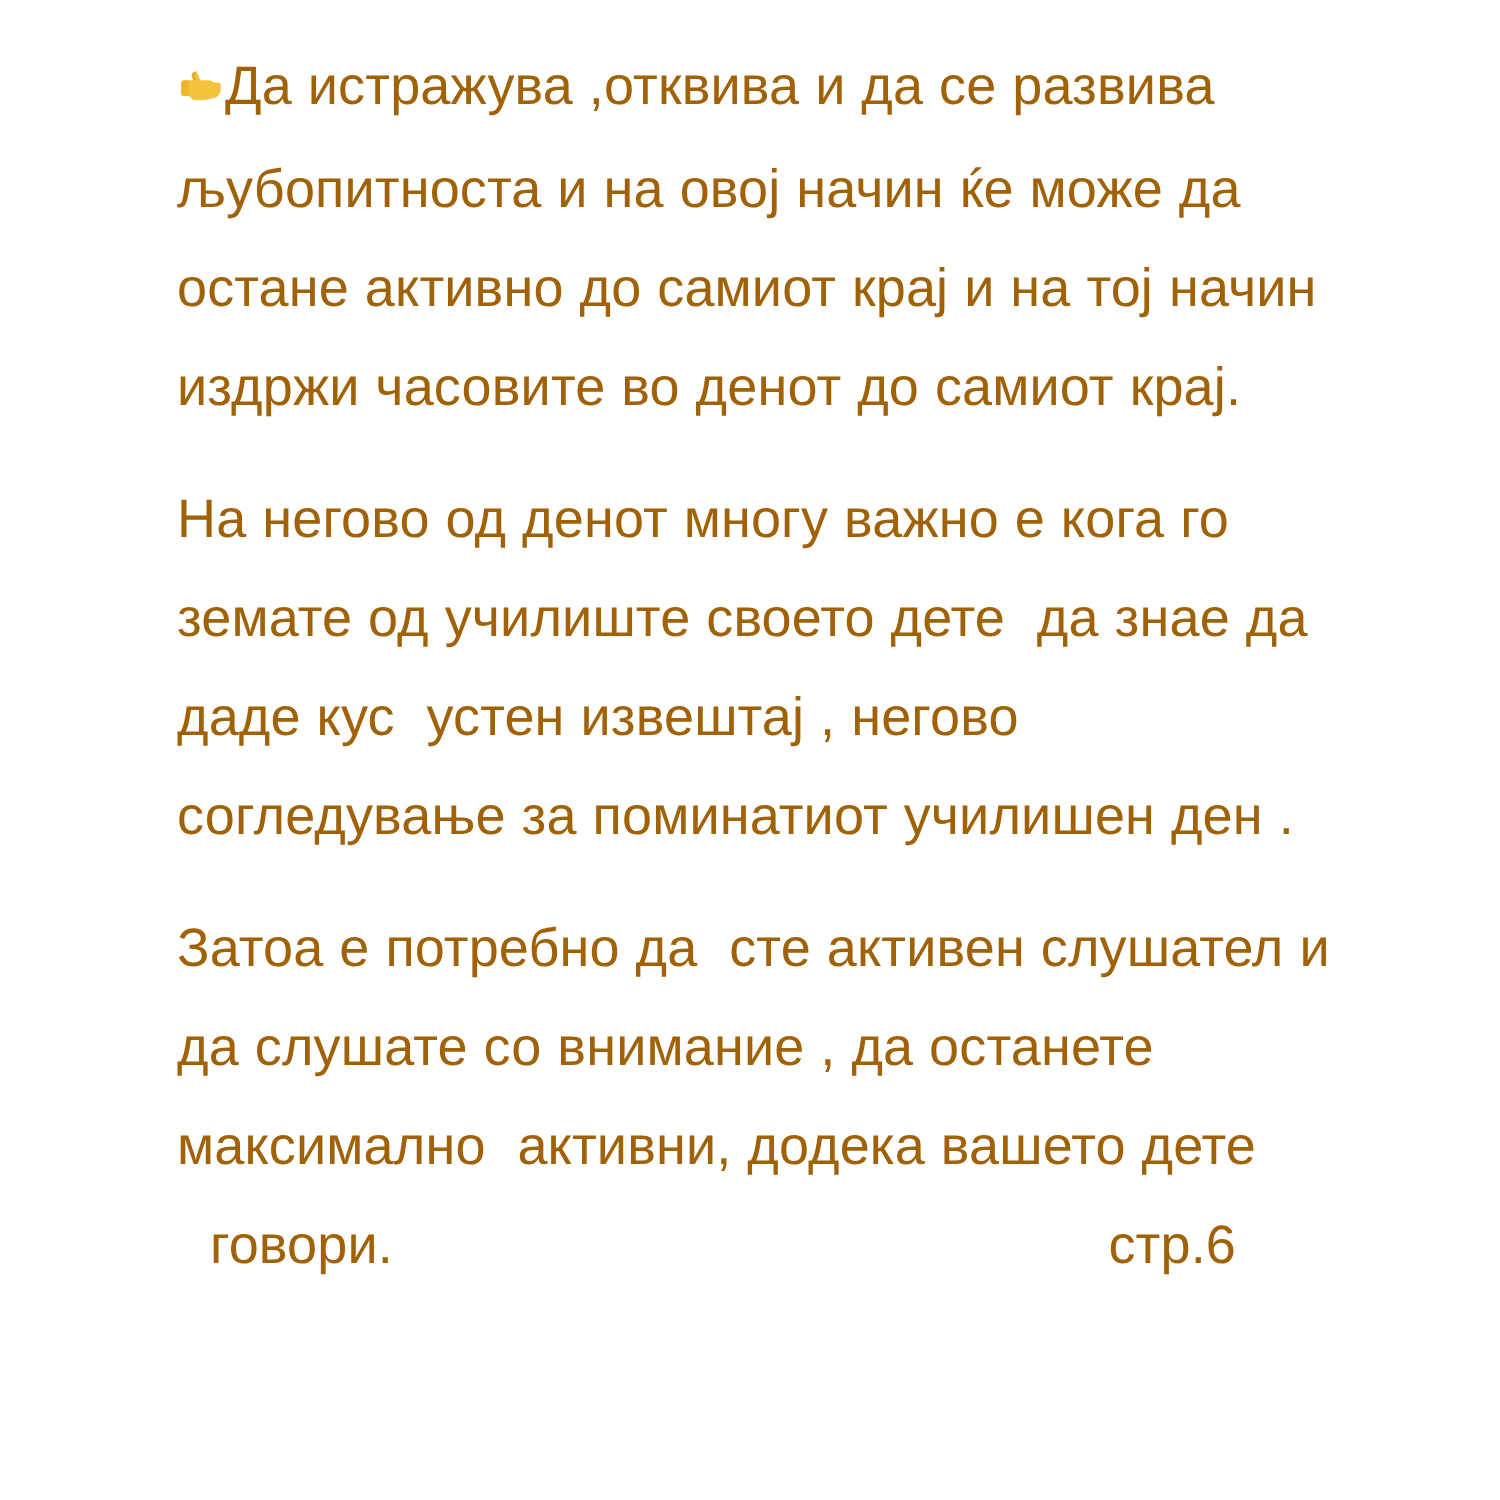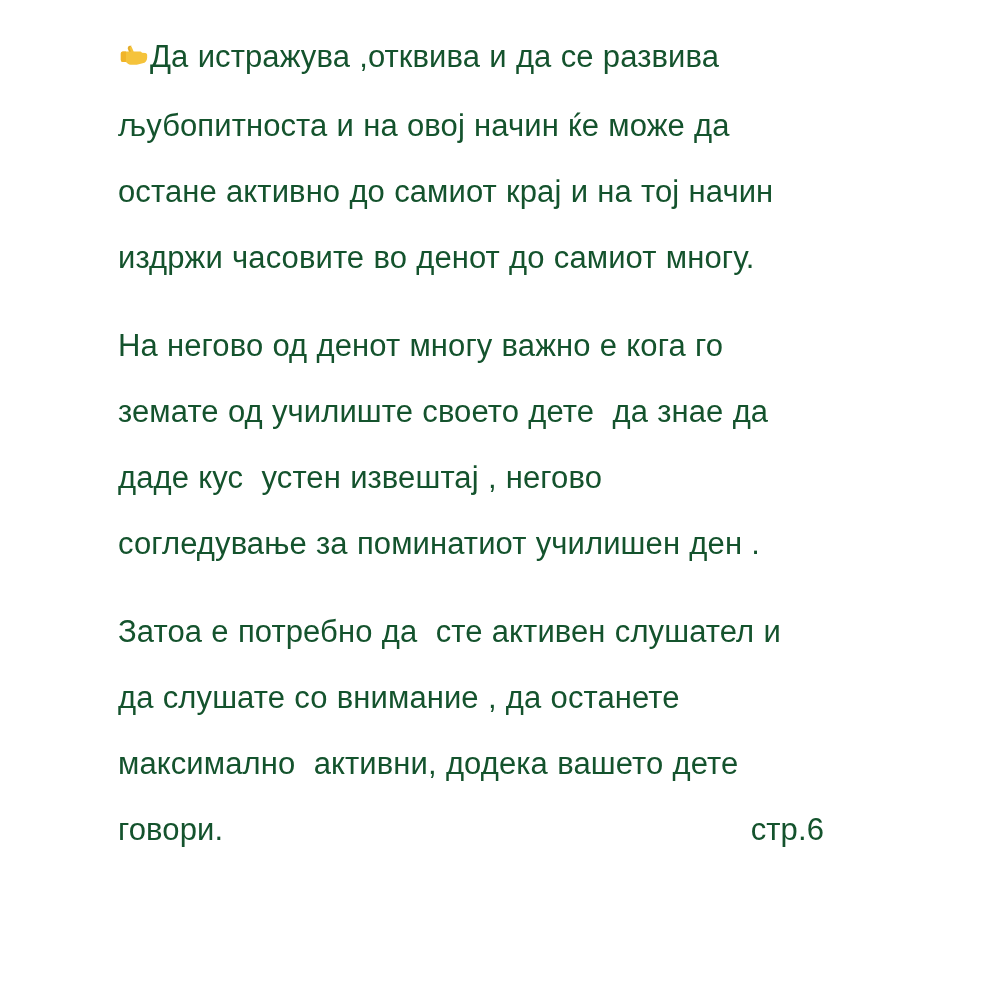--- a/index.html
+++ b/index.html
@@ -14,23 +14,23 @@
     overflow: hidden;
   }
   .page {
     box-sizing: border-box;
     width: 1000px;
     height: 1000px;
     padding: 24px 118px 0 118px;
     background: #ffffff;
   }
   .para {
-    font-size: 31px;
+    font-size: 36px;
     line-height: 66px;
-    color: #14532d;
+    color: #a16207;
     letter-spacing: 0.1px;
     margin: 0 0 22px 0;
     font-weight: 400;
     word-spacing: 0.5px;
   }
   .para:last-child {
     margin-bottom: 0;
   }
   .line {
     display: block;
@@ -41,39 +41,40 @@
     vertical-align: -3px;
     margin-right: 2px;
   }
   .bold {
     font-weight: 700;
   }
   .last-line {
     display: flex;
     justify-content: space-between;
     align-items: center;
+    margin-left: 22px;
   }
   .last-line .pg {
     padding-right: 58px;
   }
 </style>
 </head>
 <body>
 
 <div class="page">
 
   <p class="para">
     <span class="line"><span class="pointer-icon"><svg width="30" height="30" viewBox="0 0 32 32" xmlns="http://www.w3.org/2000/svg">
             <path d="M3 14.5c0-1.2 1-2.2 2.2-2.2h6.4l-1.1-2.6c-.5-1.2.1-2.6 1.3-3 1.2-.5 2.5.1 3 1.3l1.9 4.3h6.5c1 0 1.9.5 2.4 1.3l3.6.3c1.1.1 1.9 1 1.9 2.1v2.8c0 2.9-2 5.4-4.8 6.1l-5.2 1.3c-.8.2-1.6.3-2.4.3h-5.2c-1.1 0-2.1-.4-2.9-1.1l-2.1-1.9H5.2A2.2 2.2 0 0 1 3 21.3v-6.8z" fill="#f5c33b"></path>
             <path d="M11.6 12.3h2.1l-1.1-2.6c-.5-1.2.1-2.6 1.3-3 .3-.1.6-.2.9-.2-.9-.6-2.1-.6-3 0-1 .7-1.4 2-.9 3.1l1.1 2.7h-.4z" fill="#e0a92b"></path>
             <path d="M5.2 12.3h3.3v11.2H5.2A2.2 2.2 0 0 1 3 21.3v-6.8c0-1.2 1-2.2 2.2-2.2z" fill="#f0b429"></path>
           </svg></span>Да истражува ,отквива и да се развива</span>
     <span class="line">љубопитноста и на овој начин ќе може да</span>
     <span class="line">останe активно до самиот крај и на тој начин</span>
-    <span class="line">издржи часовите во денот до самиот многу.</span>
+    <span class="line">издржи часовите во денот до самиот крај.</span>
   </p>
 
   <p class="para">
     <span class="line">На негово од денот многу важно е кога го</span>
     <span class="line">земате од училиште своето дете  да знае да</span>
     <span class="line">даде кус  устен извештај , негово</span>
     <span class="line">согледување за поминатиот училишен ден .</span>
   </p>
 
   <p class="para">

